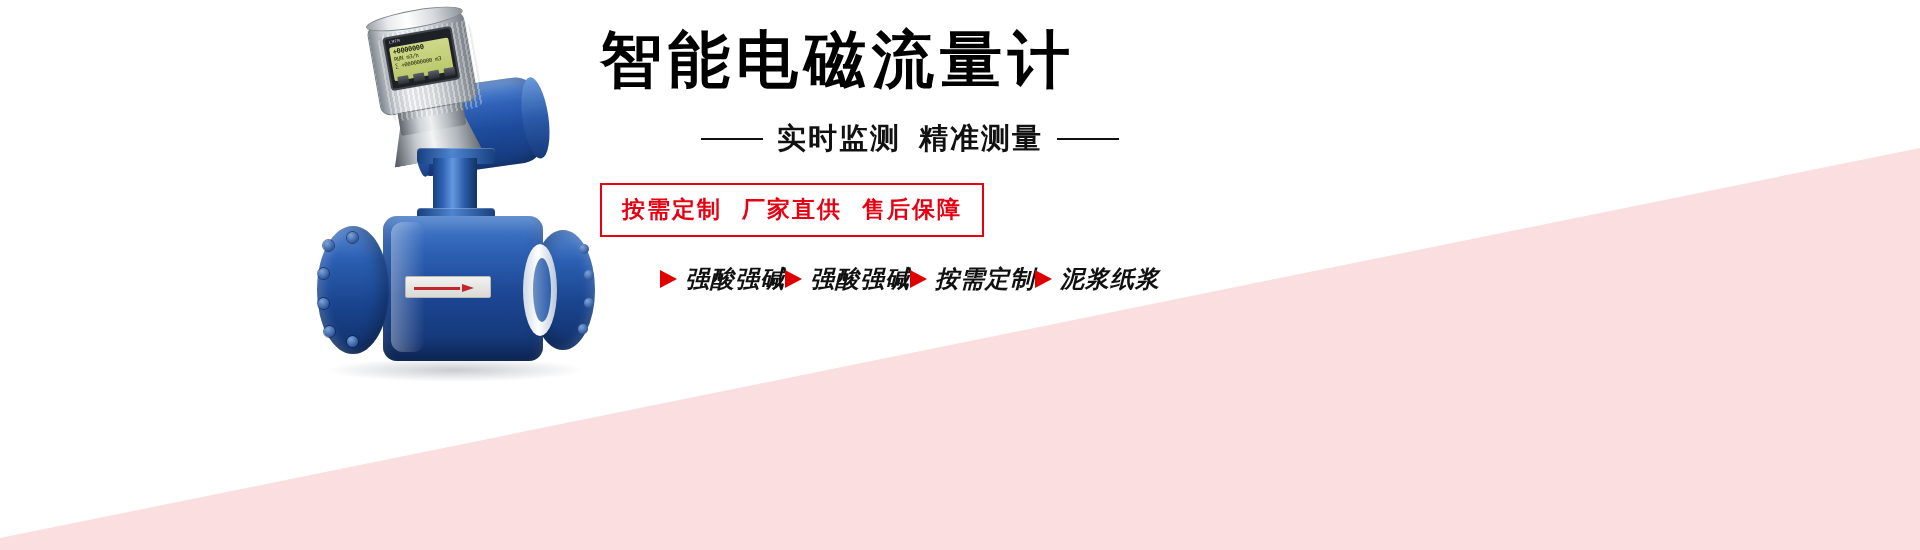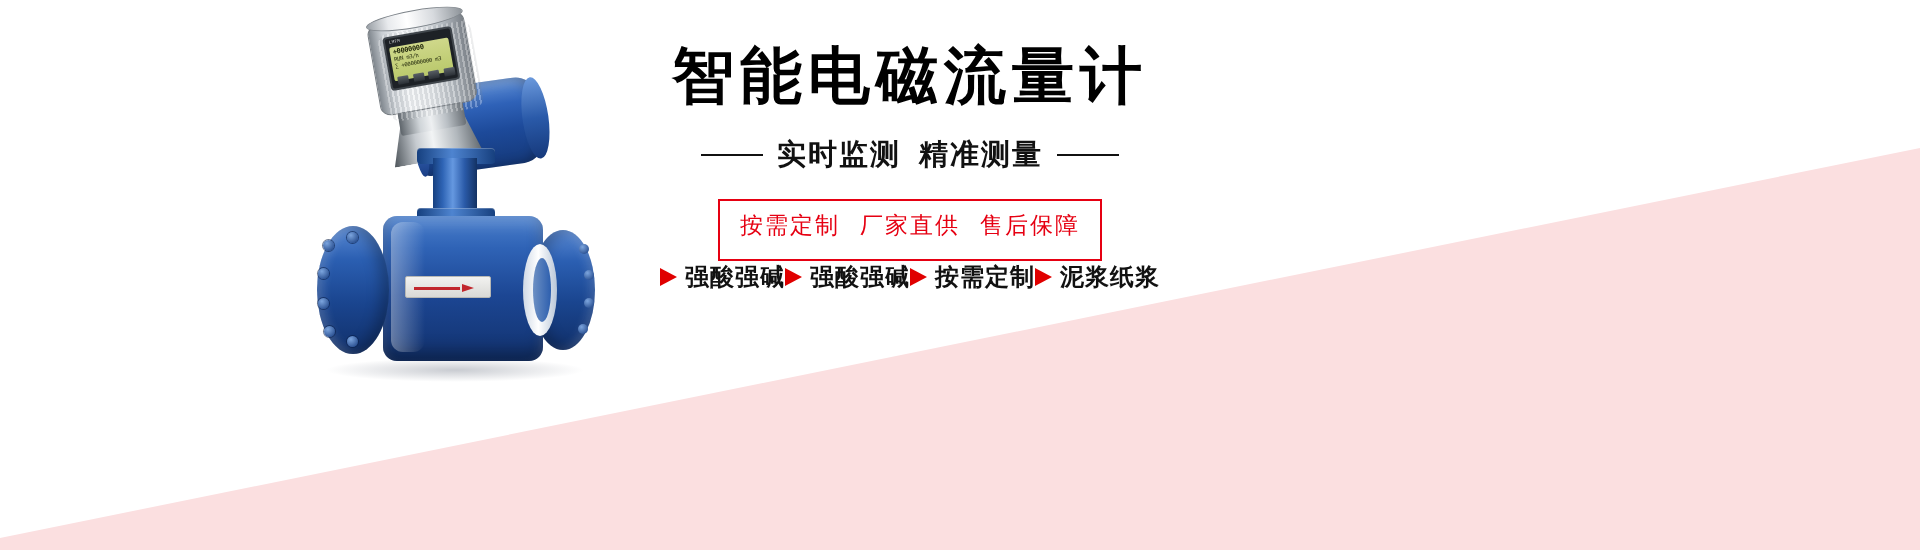--- a/index.html
+++ b/index.html
@@ -200,23 +200,23 @@
   }
   .shadow{
     position:absolute; left:30px; top:350px; width:260px; height:24px;
     border-radius:50%;
     background:radial-gradient(ellipse at center, rgba(60,70,90,.28), rgba(60,70,90,0) 70%);
   }
 
   
   .content{
     position:absolute;
-    left:600px; top:40px;
+    left:600px; top:24px;
     width:620px;
-    text-align:center;
+    text-align:left;
   }
   .title{
     font-size:62px;
     font-weight:bold;
     color:#000000;
     letter-spacing:6px;
     line-height:1.15;
     white-space:nowrap;
   }
   .subtitle-row{
@@ -228,32 +228,34 @@
   .subtitle{
     font-size:29px; font-weight:bold; color:#111111;
     letter-spacing:2px; white-space:nowrap;
   }
   .subtitle .gap{ display:inline-block; width:18px; }
 
   .redbox{
     margin:24px auto 0;
     display:inline-block;
     border:2px solid #e60012;
-    padding:9px 20px 18px;
+    padding:9px 20px 10px;
     color:#e60012;
     font-size:23px;
-    font-weight:normal;
+    font-weight:bold;
     letter-spacing:2px;
     white-space:nowrap;
   }
   .redbox .gap{ display:inline-block; width:20px; }
 
   .features{
+    margin-top:26px;
     display:flex; align-items:center; justify-content:center;
     white-space:nowrap;
+    font-style:italic;
   }
   .feat{
     display:flex; align-items:center; gap:8px;
     font-size:24px; font-weight:bold; color:#111111;
     letter-spacing:1px;
   }
   .tri{
     width:0; height:0;
     border-left:17px solid #e00000;
     border-top:9px solid transparent;

